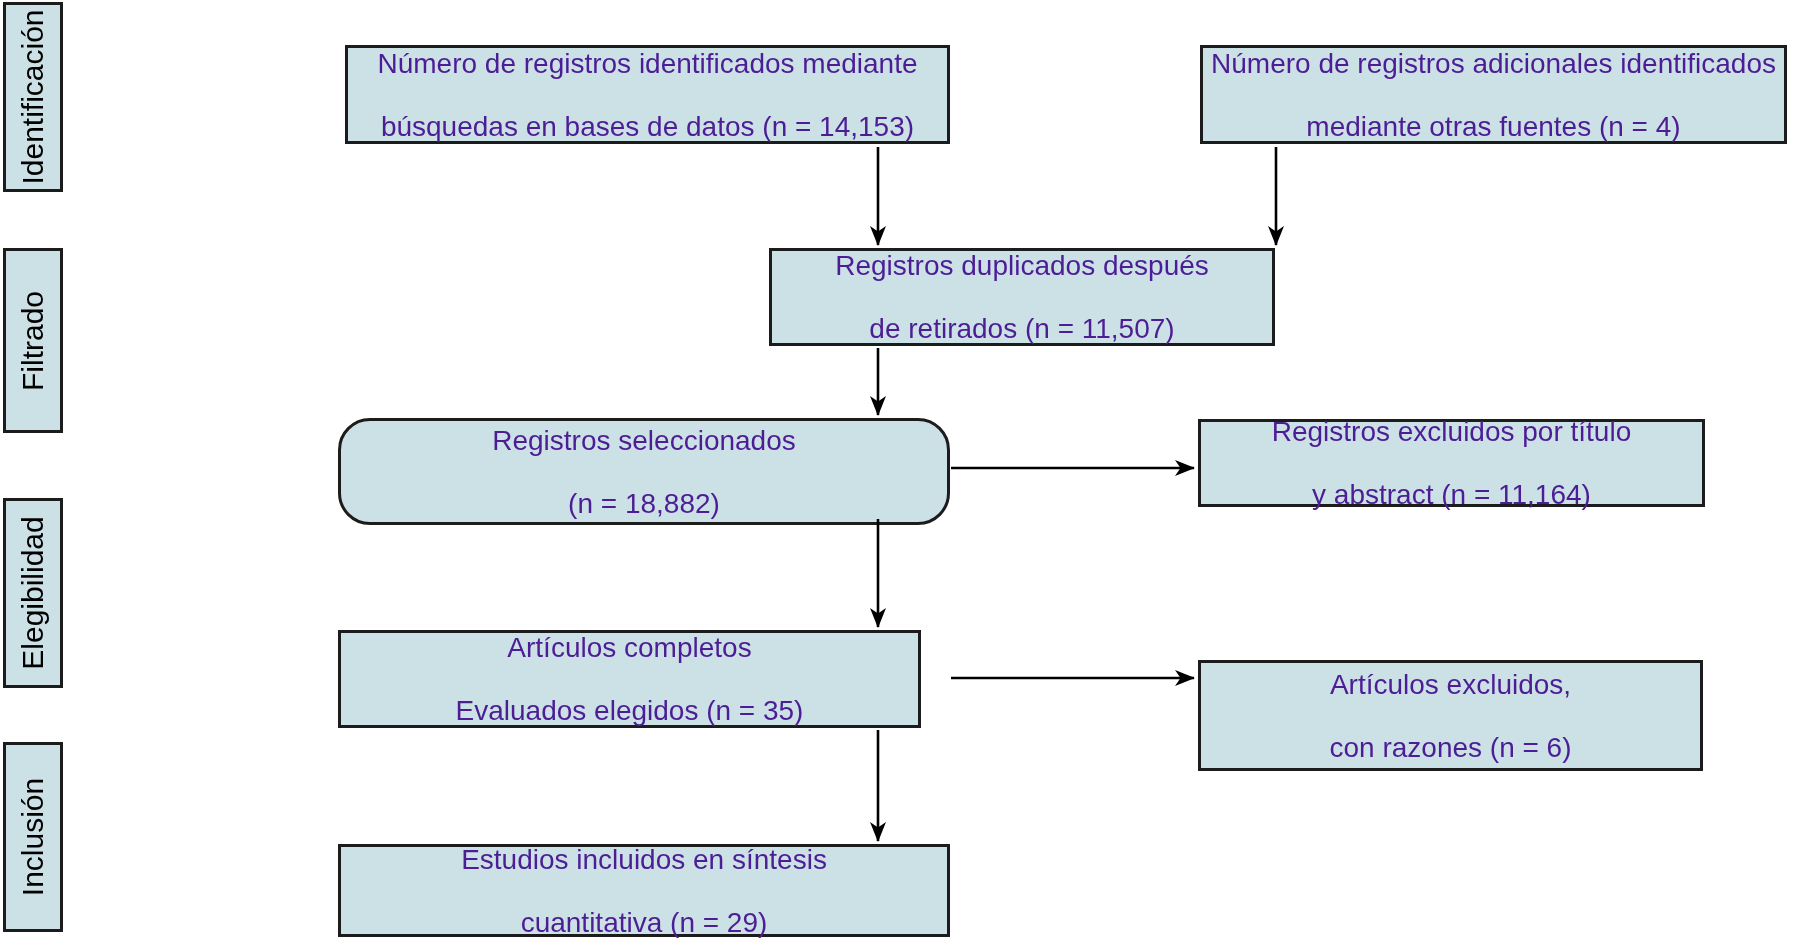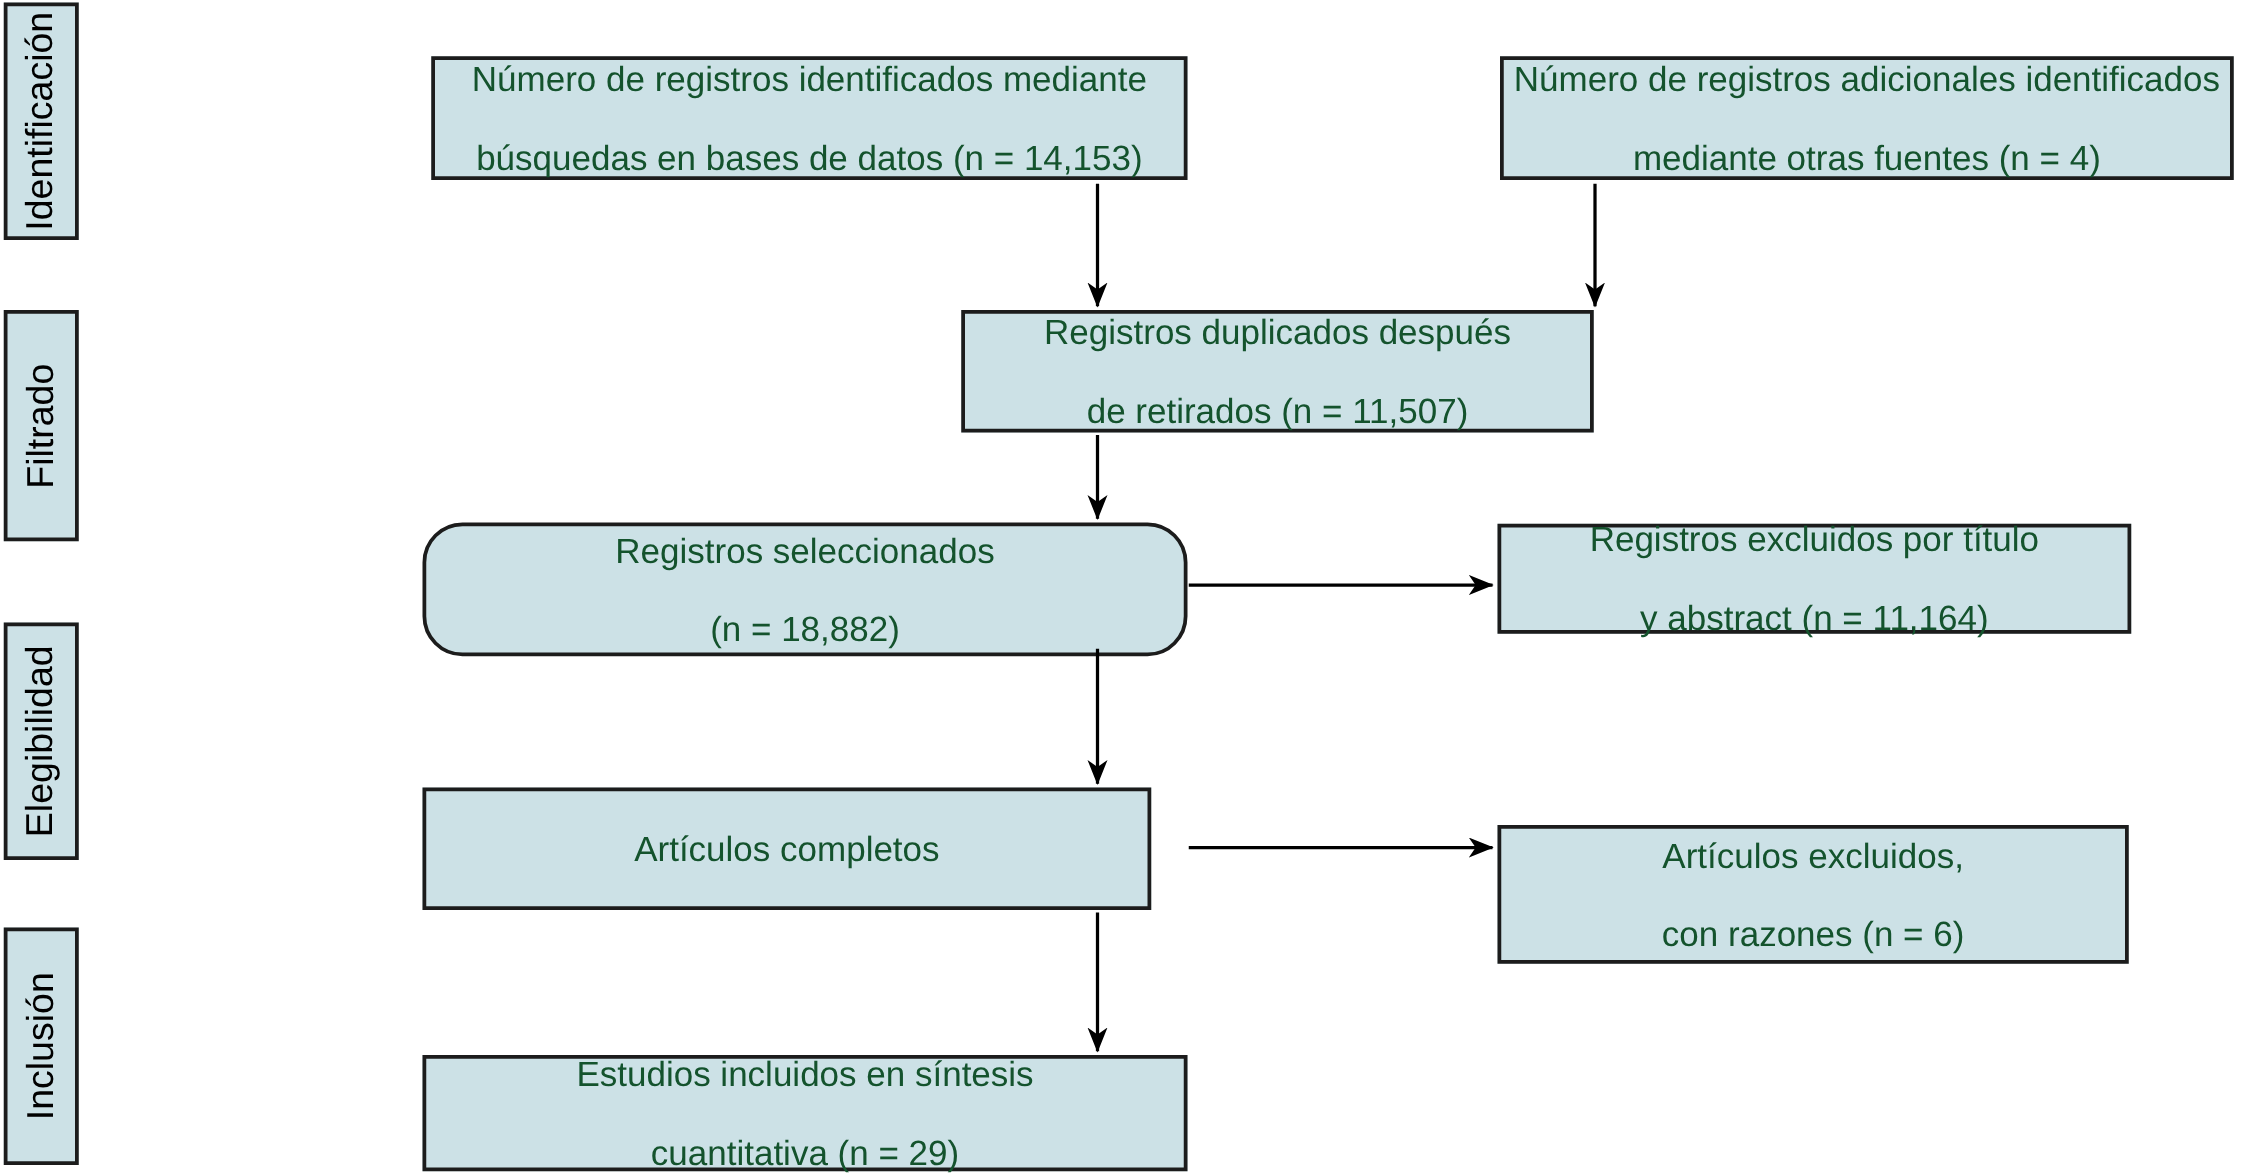--- a/index.html
+++ b/index.html
@@ -17,21 +17,21 @@
     box-sizing: border-box;
     background: #cce1e6;
     border: 3px solid #1c1c1c;
     display: flex;
     flex-direction: column;
     align-items: center;
     justify-content: center;
     text-align: center;
     font-size: 28px;
     line-height: 41px;
-    color: #14532d;
+    color: #4c1d95;
     gap: 22px;
   }
   .fbox span { display: block; white-space: nowrap; }
 
   
   .stage-box {
     position: absolute;
     left: 3px;
     width: 60px;
     box-sizing: border-box;
@@ -108,20 +108,21 @@
     <span>(n = 18,882)</span>
   </div>
 
   <div class="fbox" id="box-excluded-title">
     <span>Registros excluidos por título</span>
     <span>y abstract (n = 11,164)</span>
   </div>
 
   <div class="fbox" id="box-fulltext">
     <span>Artículos completos</span>
+    <span>Evaluados elegidos (n = 35)</span>
   </div>
 
   <div class="fbox" id="box-fulltext-excluded">
     <span>Artículos excluidos,</span>
     <span>con razones (n = 6)</span>
   </div>
 
   <div class="fbox" id="box-included">
     <span>Estudios incluidos en síntesis</span>
     <span>cuantitativa (n = 29)</span>

